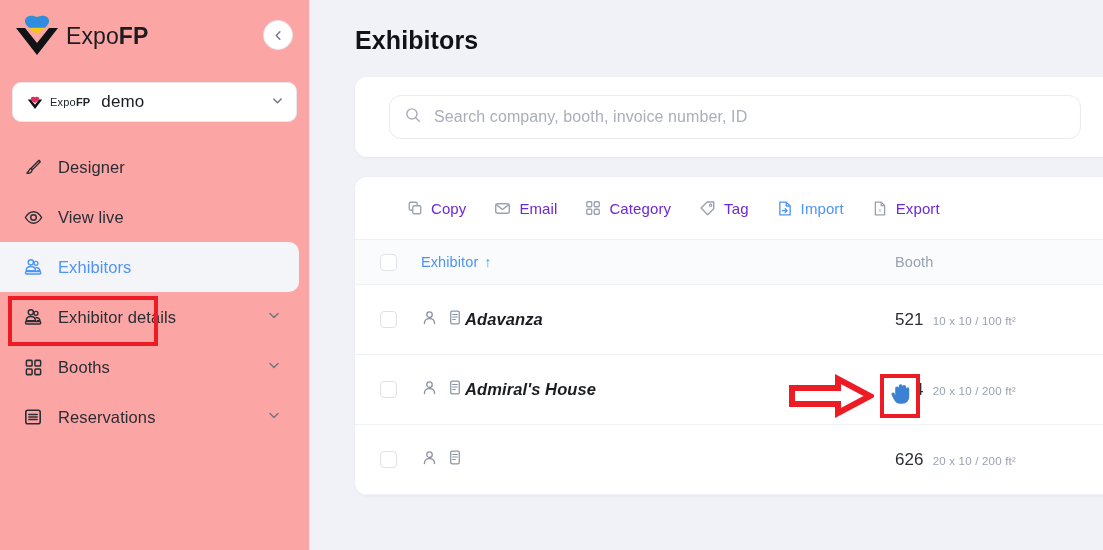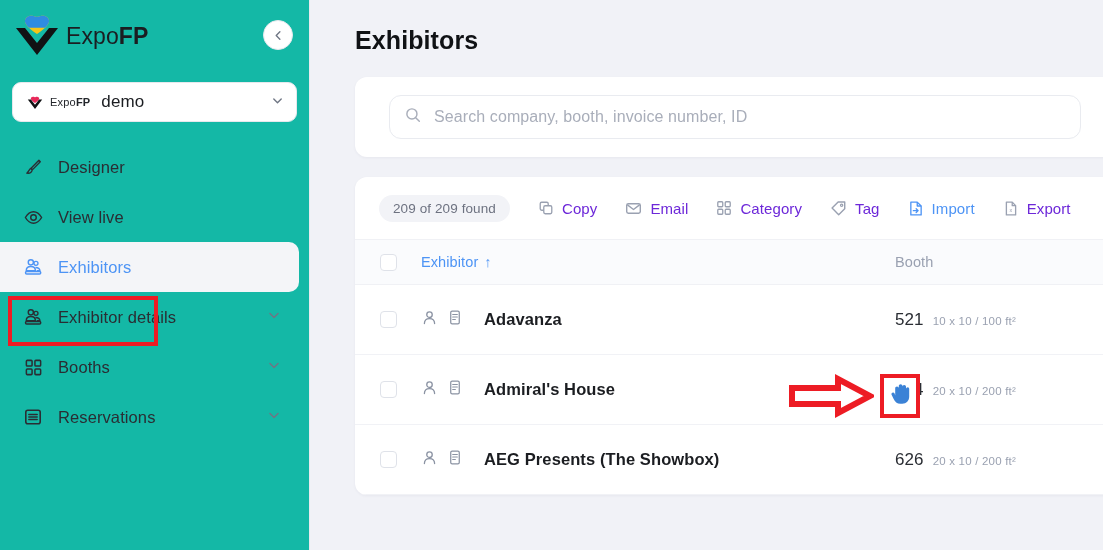--- a/index.html
+++ b/index.html
@@ -7,21 +7,21 @@
     width: 1103px; height: 550px;
     overflow: hidden;
     font-family: "Liberation Sans", sans-serif;
     background: #ffffff;
   }
   #app { position: relative; width: 1103px; height: 550px; display: flex; }
 
   
   #sidebar {
     width: 310px; height: 550px;
-    background: #14b8a6;
+    background: #fca5a5;
     border-right: 1px solid #e8eaef;
     flex: 0 0 310px;
     position: relative;
   }
   .brand-row {
     height: 72px;
     display: flex; align-items: center;
     padding: 0 18px 0 14px;
     position: relative;
   }
@@ -140,21 +140,21 @@
   .th-text { font-size: 14.5px; color: #9aa1b1; letter-spacing: .1px; }
   .th-text.accent { color: #4d94f5; }
 
   .trow {
     height: 70px; display: flex; align-items: center;
     border-bottom: 1px solid #f1f2f6;
   }
   .row-icons { display: flex; align-items: center; gap: 9px; }
   .ex-name {
     font-size: 16.5px; font-weight: 700; color: #1b1d21;
-    margin-left: 21px; letter-spacing: .1px; white-space: nowrap;
+    margin-left: 2px; letter-spacing: .1px; white-space: nowrap; font-style: italic;
   }
   .booth-num { font-size: 17px; color: #2a2d33; letter-spacing: .1px; text-align: right; }
   .booth-dim { font-size: 11.5px; color: #9aa1b1; margin-left: 9px; letter-spacing: .2px; }
 
   
   .anno { position: absolute; z-index: 50; pointer-events: none; }
   #anno-nav-box {
     left: 8px; top: 296px; width: 150px; height: 50px;
     border: 4px solid #ed1c24;
   }
@@ -310,21 +310,20 @@
             <line x1="13" y1="13" x2="17" y2="17" stroke="#a9aeba" stroke-width="1.6" stroke-linecap="round"></line>
           </svg>
         </span>
         <span class="search-input-text">Search company, booth, invoice number, ID</span>
       </div>
     </section>
 
     <section class="card table-card">
 
       <div class="toolbar">
-        <div class="count-pill">209 of 209 found</div>
 
         <div class="tool-btn">
           <span class="ic">
             <svg width="16" height="16" viewBox="0 0 18 18" aria-hidden="true">
               <rect x="2.5" y="2.5" width="9" height="9" rx="1.6" fill="none" stroke="#9aa1b1" stroke-width="1.5"></rect>
               <rect x="6.5" y="6.5" width="9" height="9" rx="1.6" fill="#fff" stroke="#9aa1b1" stroke-width="1.5"></rect>
             </svg>
           </span>
           <span>Copy</span>
         </div>
@@ -469,21 +468,20 @@
             </span>
             <span>
               <svg width="16" height="17" viewBox="0 0 18 18" aria-hidden="true">
                 <rect x="4.2" y="1.8" width="9.6" height="14.4" rx="1.6" fill="none" stroke="#8b93a3" stroke-width="1.4"></rect>
                 <line x1="6.4" y1="5.6" x2="11.6" y2="5.6" stroke="#8b93a3" stroke-width="1.3" stroke-linecap="round"></line>
                 <line x1="6.4" y1="8.4" x2="11.6" y2="8.4" stroke="#8b93a3" stroke-width="1.3" stroke-linecap="round"></line>
                 <line x1="6.4" y1="11.2" x2="9.4" y2="11.2" stroke="#8b93a3" stroke-width="1.3" stroke-linecap="round"></line>
               </svg>
             </span>
           </span>
-          <span class="ex-name">AEG Presents (The Showbox)</span>
         </div>
         <div class="col-bt">
           <span class="booth-num">626</span>
           <span class="booth-dim">20 x 10 / 200 ft²</span>
         </div>
       </div>
 
     </section>
   </main>
 

